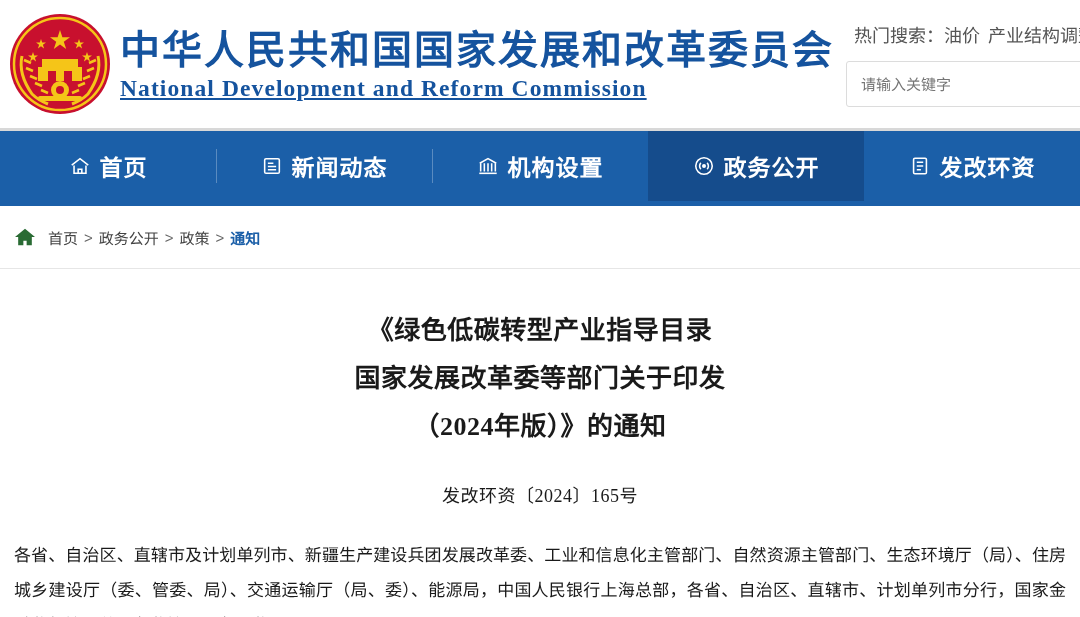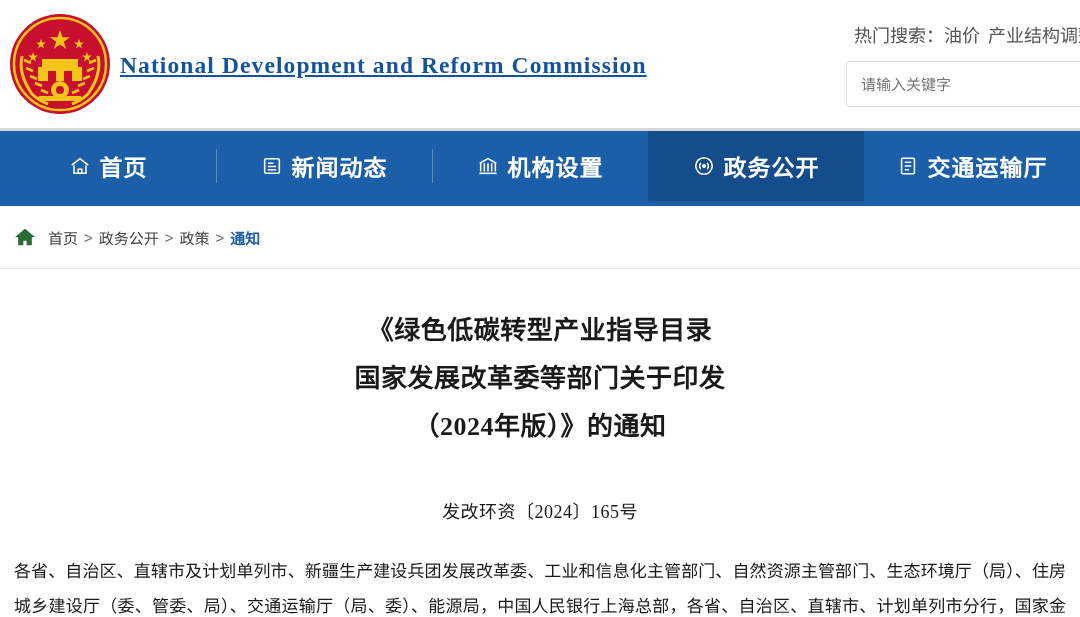--- a/index.html
+++ b/index.html
@@ -180,21 +180,21 @@
     color: #1a1a1a;
     line-height: 1.85;
     padding-top: 38px;
     letter-spacing: 0.5px;
   }
   .doc-number {
     text-align: center;
     font-family: "Liberation Serif", serif;
     font-size: 18px;
     color: #1a1a1a;
-    margin-top: 46px;
+    margin-top: 30px;
     letter-spacing: 0.5px;
   }
   .doc-body {
     font-family: "Liberation Serif", serif;
     font-size: 17px;
     color: #1a1a1a;
     line-height: 2.05;
     margin-top: 32px;
     text-align: justify;
   }
@@ -225,20 +225,21 @@
 
       <polygon points="52,18 54.4,25.2 62,25.2 55.8,29.7 58.2,36.9 52,32.4 45.8,36.9 48.2,29.7 42,25.2 49.6,25.2" fill="#f5c518"></polygon>
       <polygon points="33,27 34.2,30.6 38,30.6 34.9,32.8 36.1,36.4 33,34.2 29.9,36.4 31.1,32.8 28,30.6 31.8,30.6" fill="#f5c518"></polygon>
       <polygon points="71,27 72.2,30.6 76,30.6 72.9,32.8 74.1,36.4 71,34.2 67.9,36.4 69.1,32.8 66,30.6 69.8,30.6" fill="#f5c518"></polygon>
       <polygon points="25,40 26.2,43.6 30,43.6 26.9,45.8 28.1,49.4 25,47.2 21.9,49.4 23.1,45.8 20,43.6 23.8,43.6" fill="#f5c518"></polygon>
       <polygon points="79,40 80.2,43.6 84,43.6 80.9,45.8 82.1,49.4 79,47.2 75.9,49.4 77.1,45.8 74,43.6 77.8,43.6" fill="#f5c518"></polygon>
     </svg>
   </div>
 
   <div class="title-block">
+    <div class="title-cn">中华人民共和国国家发展和改革委员会</div>
     <div class="title-en">National Development and Reform Commission</div>
   </div>
 
   <div class="search-zone">
     <div class="hot-line">
       <span class="hot-label">热门搜索：</span><a class="hot-link" href="#">油价</a><a class="hot-link" href="#">产业结构调整</a>
     </div>
     <div class="search-box">
       <input class="search-input" type="text" placeholder="请输入关键字" style="">
     </div>
@@ -291,21 +292,21 @@
     <span>政务公开</span>
   </div>
 
   <div class="nav-item">
     <span class="nav-icon">
       <svg viewBox="0 0 24 24" width="22" height="22" fill="none" stroke="#ffffff" stroke-width="1.7">
         <rect x="5" y="3.5" width="14" height="17" rx="1.5"></rect>
           <path d="M8.5 8 h7 M8.5 12 h7 M8.5 16 h4.5"></path>
       </svg>
     </span>
-    <span>交通运输厅</span>
+    <span>发改环资</span>
   </div>
 </div>
 <div class="nav-underline"></div>
 
 <div class="breadcrumb">
   <span class="bc-home-icon">
     <svg viewBox="0 0 24 22" width="22" height="20">
       <path d="M12 2 L23 11 H19.5 V20 H13.8 V15 H10.2 V20 H4.5 V11 H1 Z" fill="#2a6b34"></path>
     </svg>
   </span>

